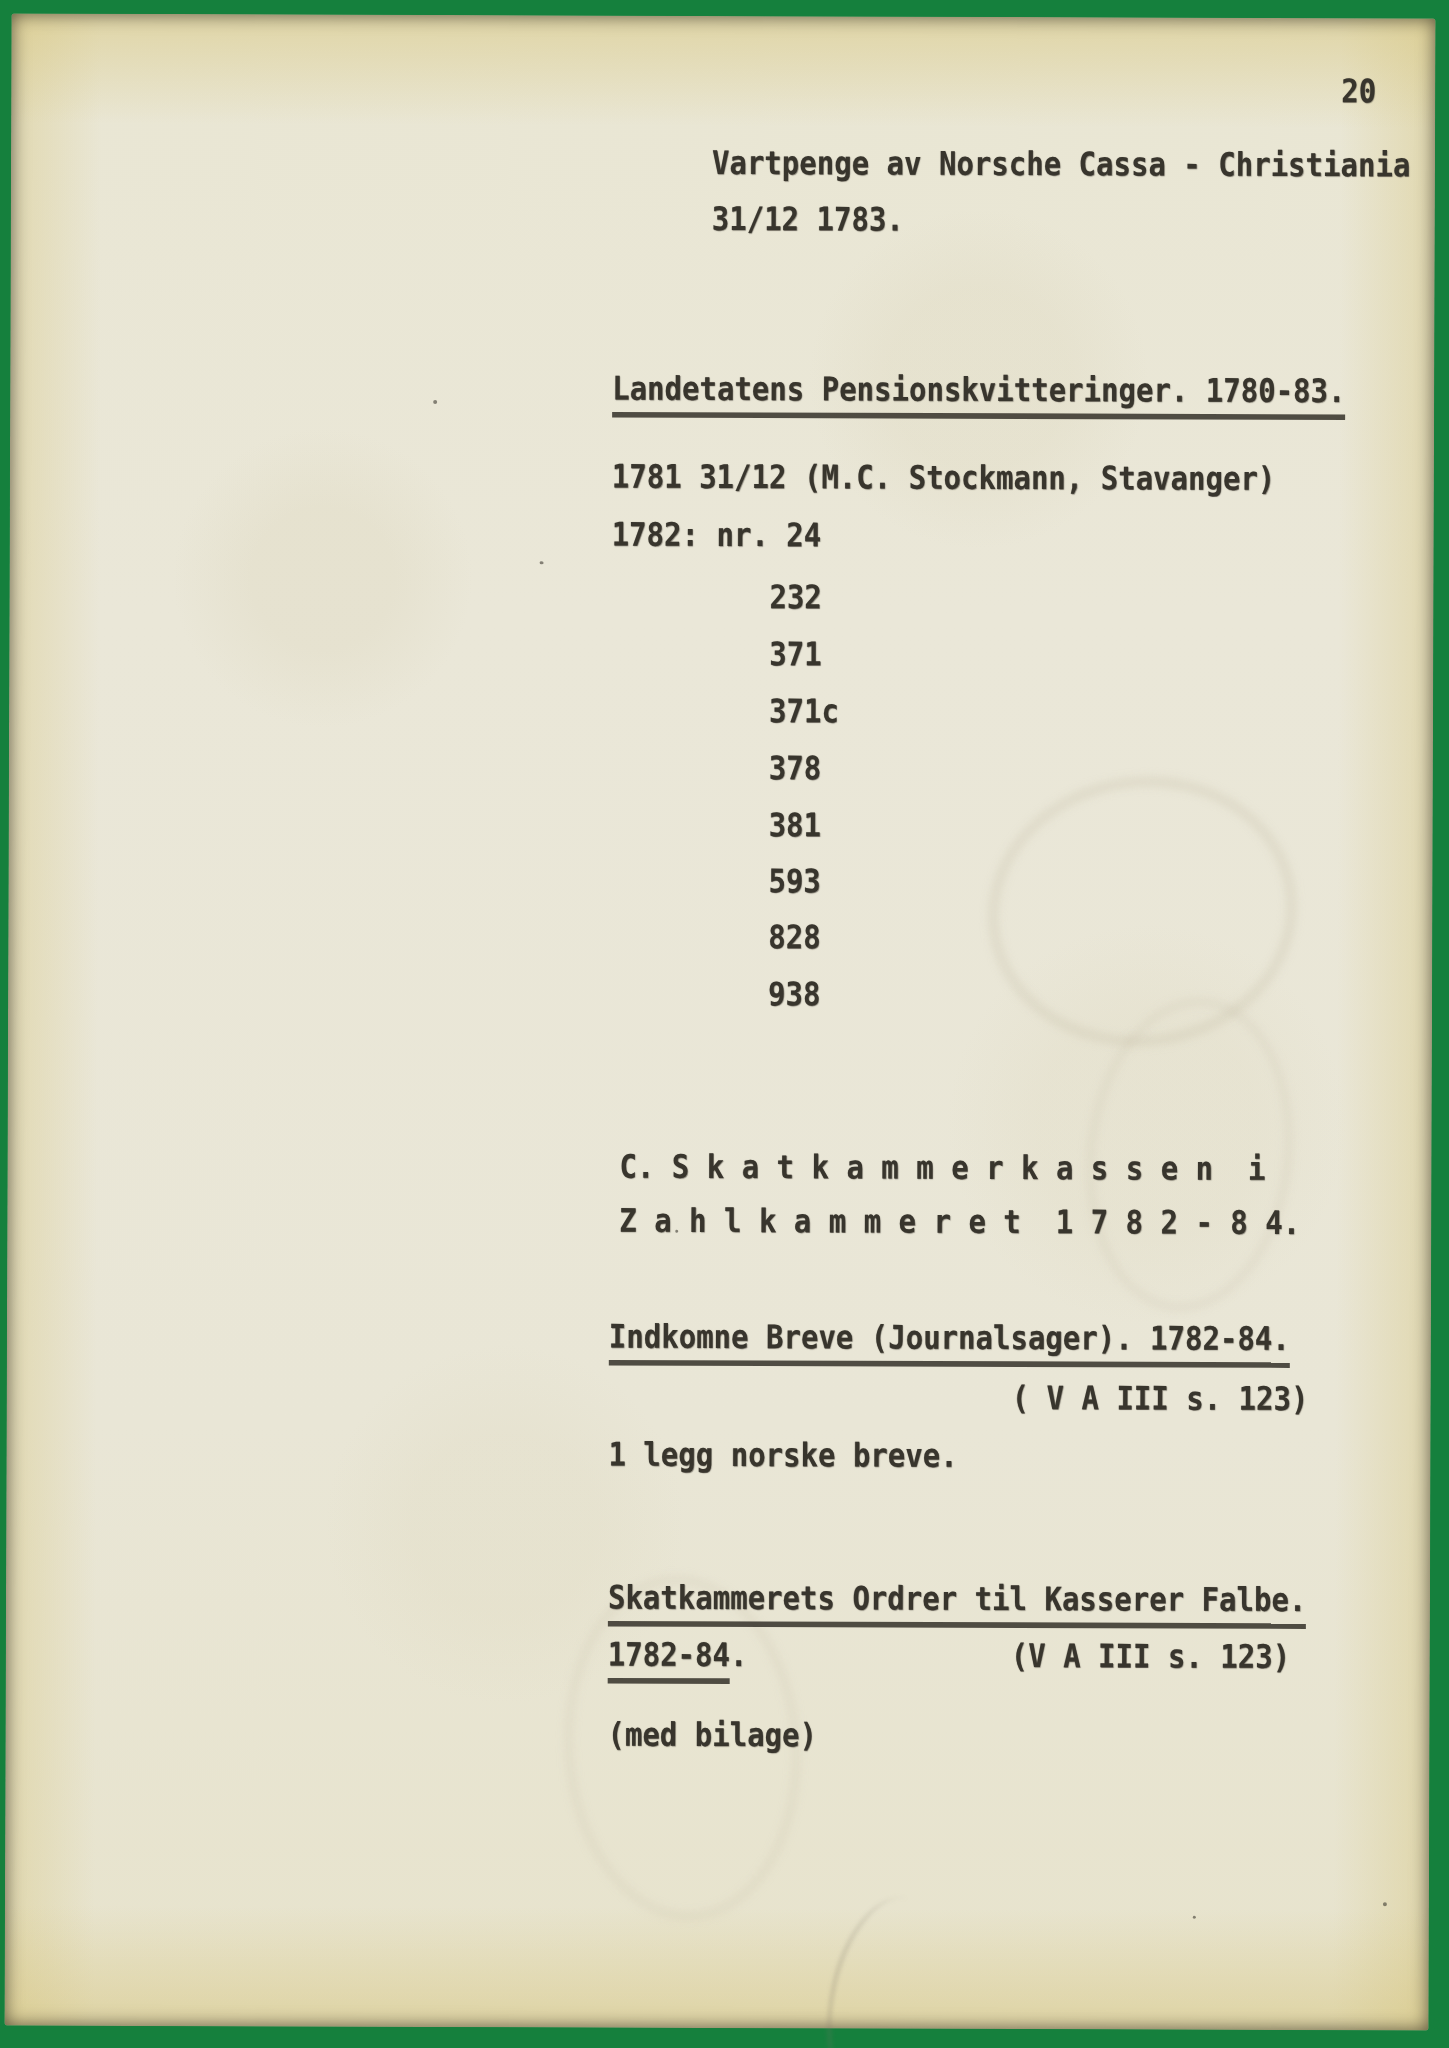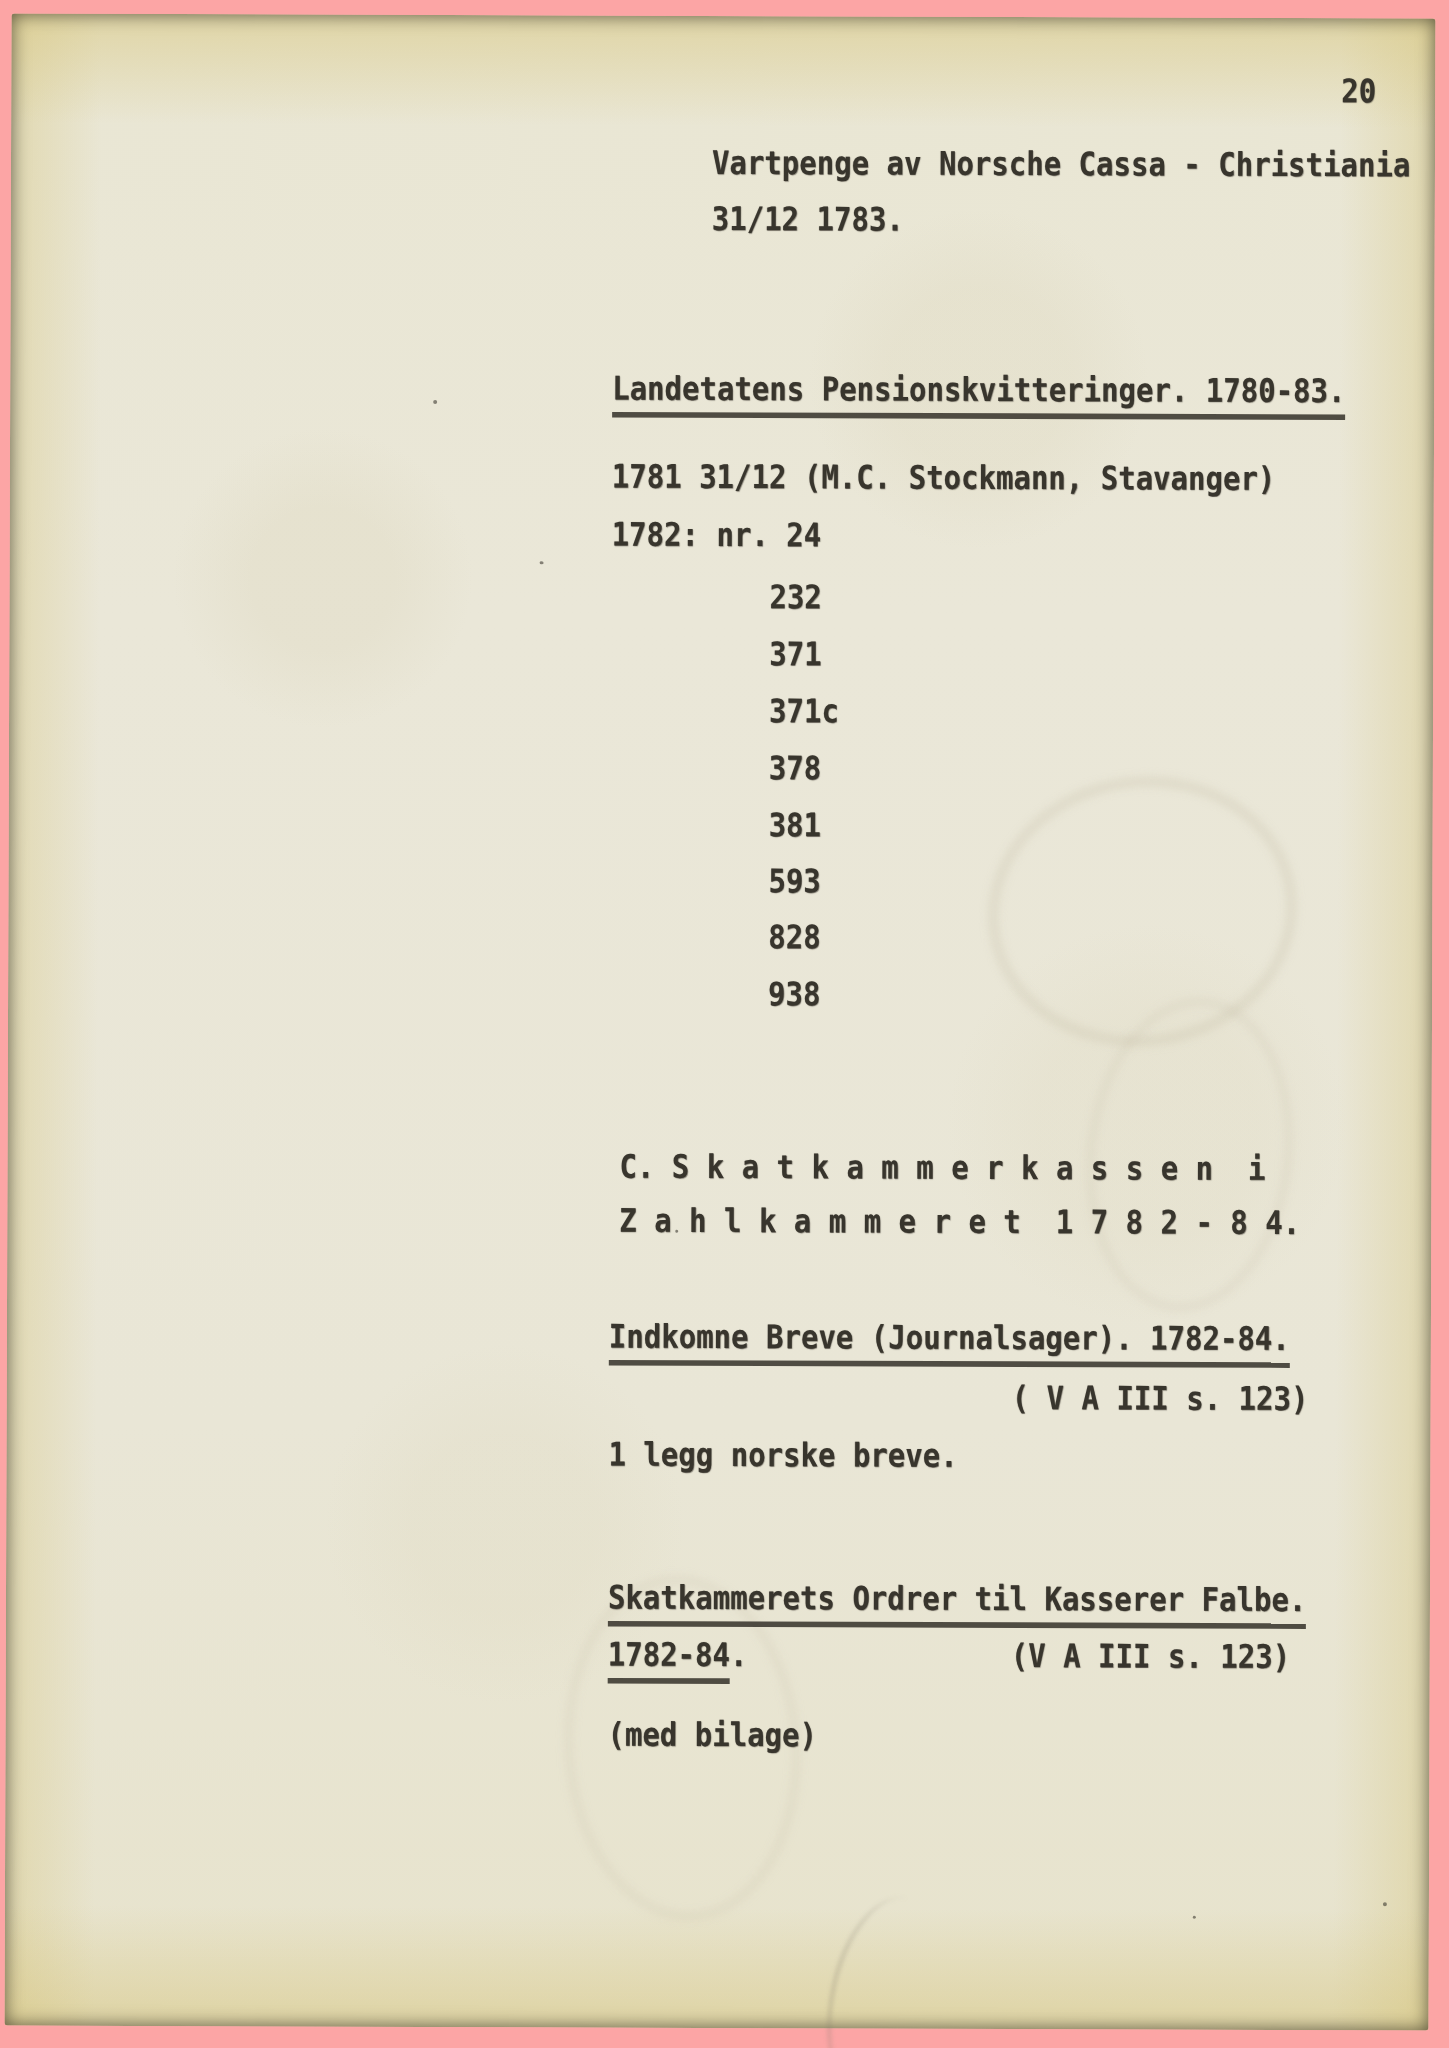--- a/index.html
+++ b/index.html
@@ -1,19 +1,19 @@
 <!DOCTYPE html>
 <html><head>
 <meta charset="utf-8">
 <style>
   html,body{margin:0;padding:0;background:#070604;}
   .stage{
     position:relative;
     width:1449px;height:2048px;
-    background:#fca5a5;
+    background:#15803d;
     overflow:hidden;
     font-family:"DejaVu Sans Mono","Liberation Mono",monospace;
   }
   .paper{
     position:absolute;
     left:8px;top:16px;
     width:1424px;height:2012px;
     background:
       radial-gradient(circle at 22% 28%, rgba(205,195,158,.14) 0 70px, rgba(205,195,158,0) 150px),
       radial-gradient(circle at 68% 18%, rgba(205,195,158,.12) 0 90px, rgba(205,195,158,0) 170px),

